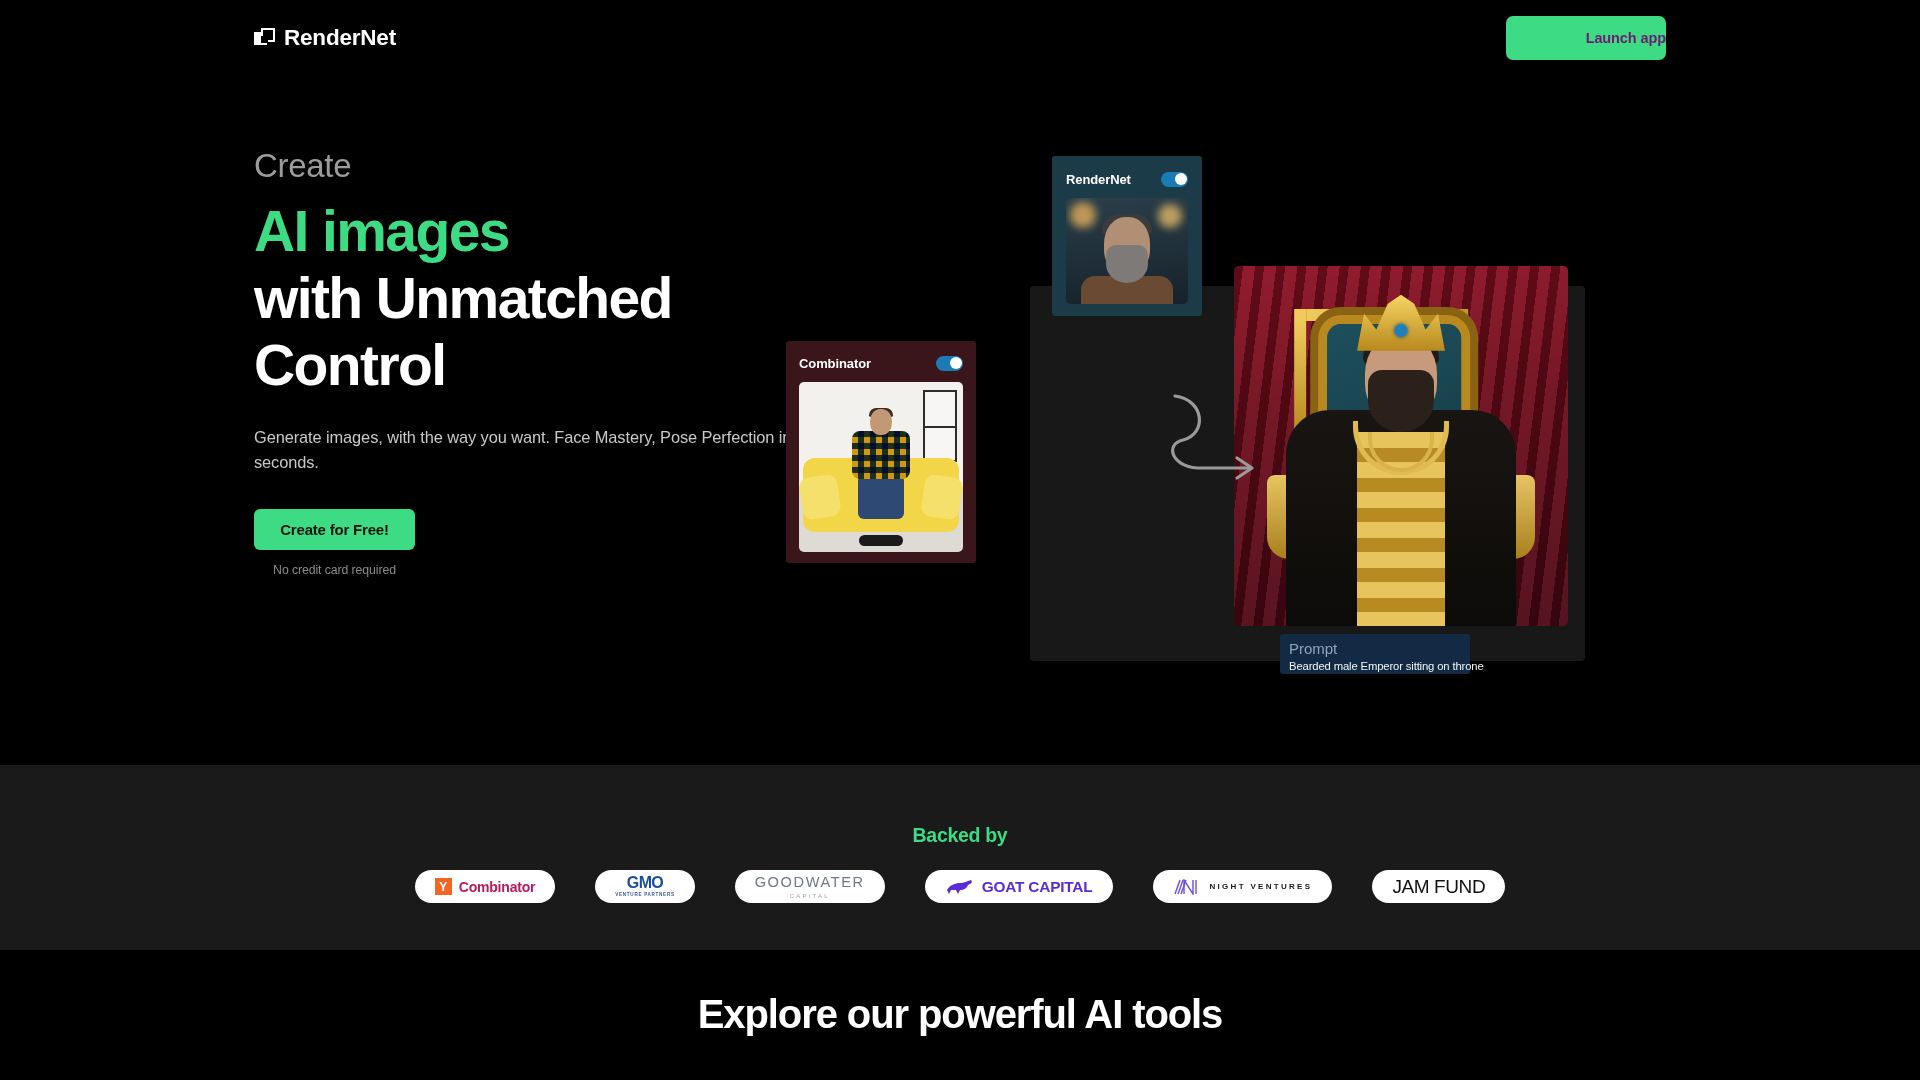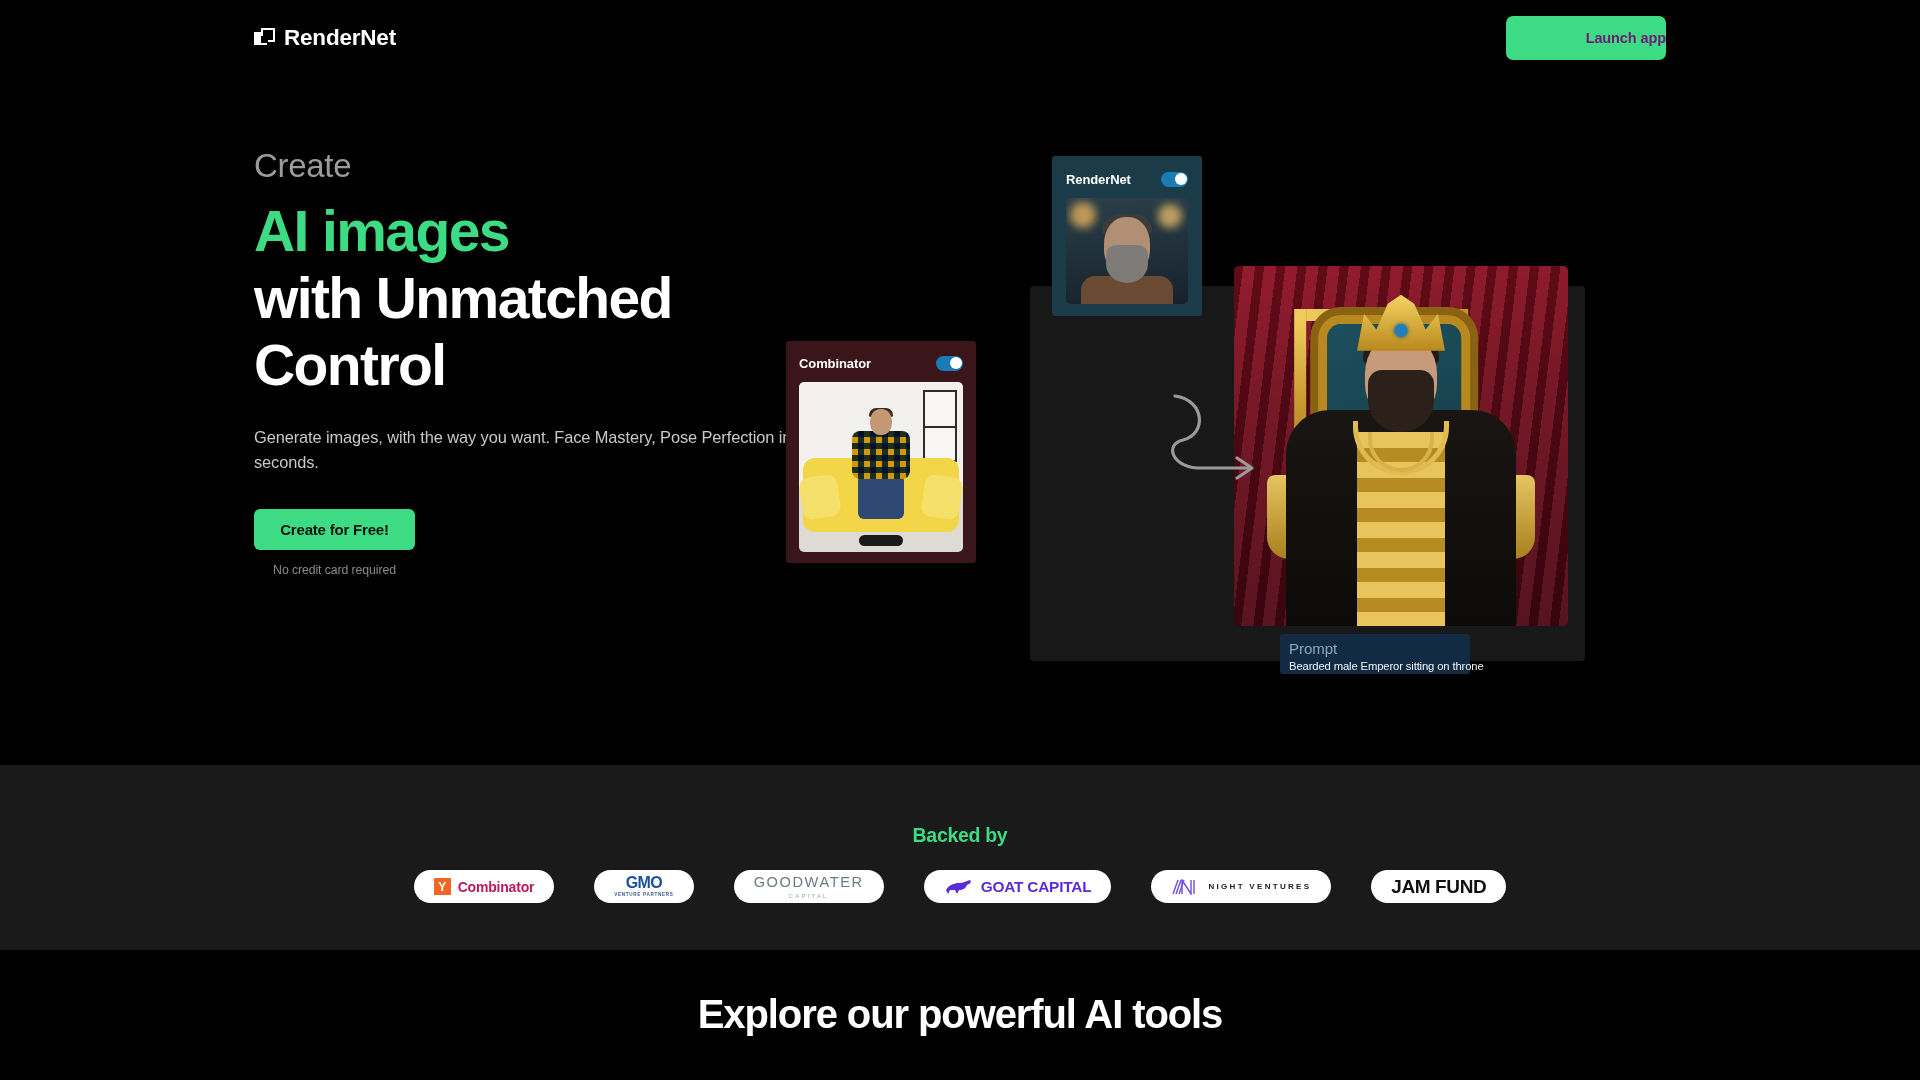--- a/index.html
+++ b/index.html
@@ -193,21 +193,21 @@
   .gw-sub{ color:#9aa6ad; font-size:6px; font-weight:400; letter-spacing:2.2px; margin-top:3px; }
 
   .goat{ display:flex; align-items:center; gap:7px; }
   .goat-icon{ width:30px; height:16px; }
   .goat-text{ color:#5b2bd6; font-size:15.4px; font-weight:800; letter-spacing:-0.2px; }
 
   .nv{ display:flex; align-items:center; gap:10px; }
   .nv-icon{ width:27px; height:16px; }
   .nv-text{ color:#1a1a1a; font-size:8px; font-weight:600; letter-spacing:2.3px; }
 
-  .jam{ color:#111; font-size:19px; font-weight:700; letter-spacing:-0.4px; }
+  .jam{ color:#111; font-size:19px; font-weight:400; letter-spacing:-0.4px; }
 
   
   .tools{ position:absolute; top:950px; left:0; width:1920px; height:130px; background:#000; }
   .tools-title{ text-align:center; color:#fff; font-size:40px; font-weight:700; letter-spacing:-1.1px; padding-top:42px; }
 </style>
 </head>
 <body>
 
 <div class="header">
   <div class="logo">

